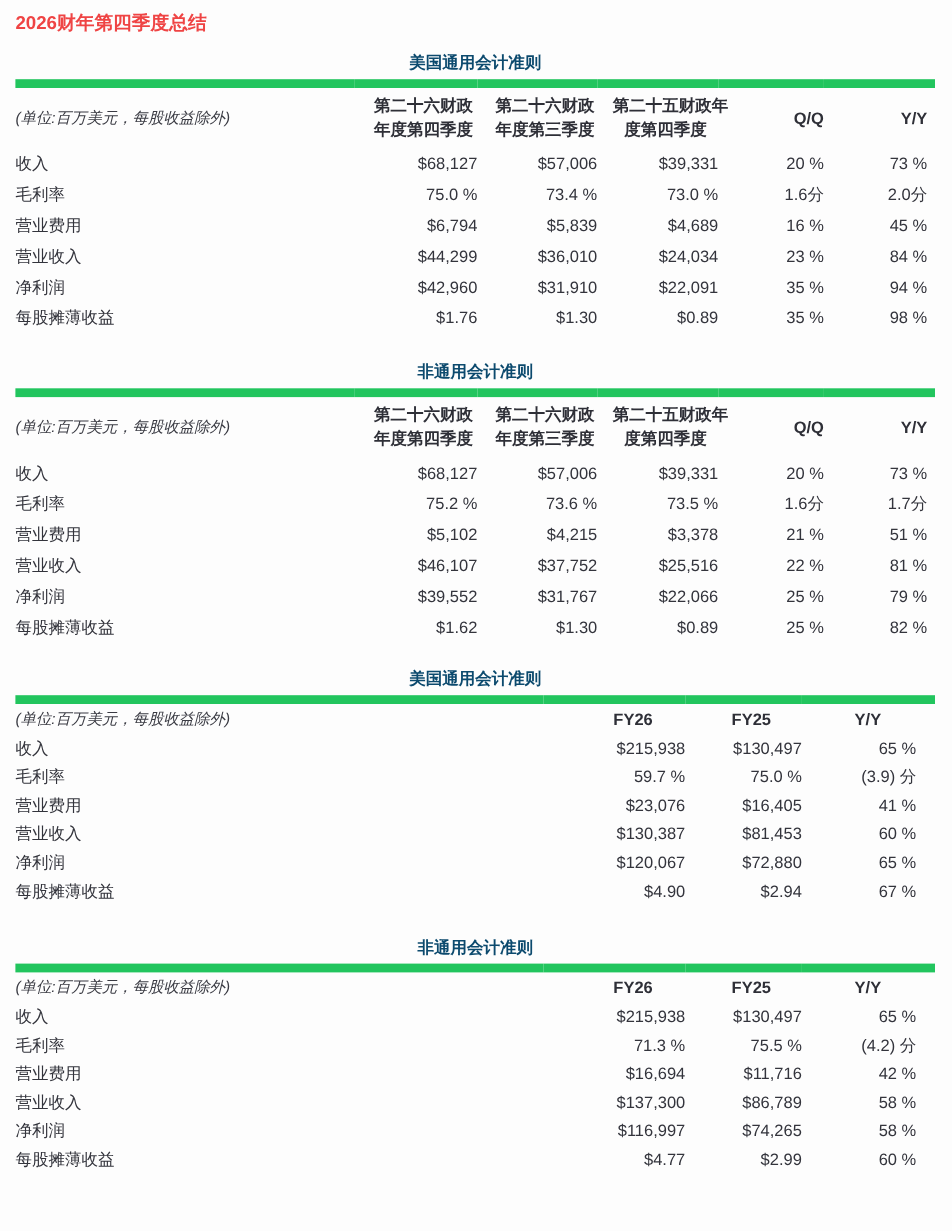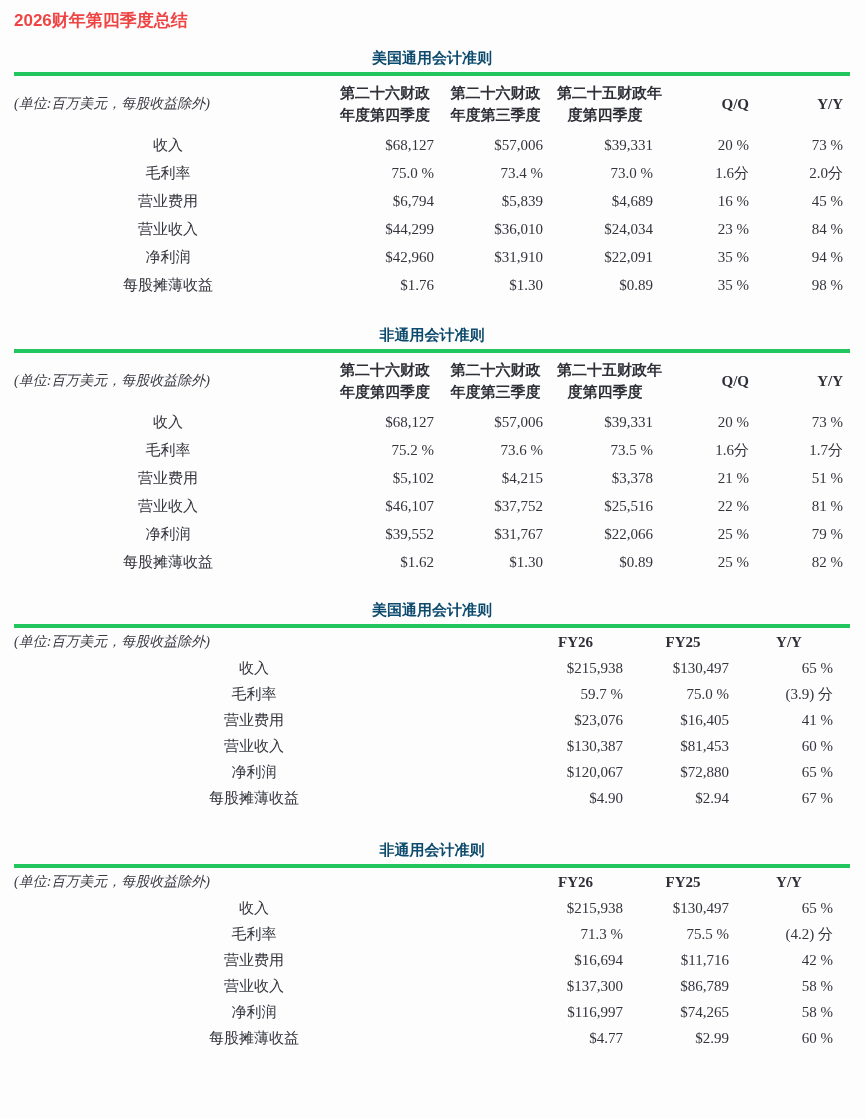--- a/index.html
+++ b/index.html
@@ -37,22 +37,21 @@
     line-height: 19px;
     font-weight: 700;
     margin: 0 0 5px 0;
     color: #0c4a6e;
   }
 
   table {
     width: 836px;
     border-collapse: collapse;
     table-layout: fixed;
-    border-top: 4px solid #22c55e;
-    font-family: Liberation Serif, serif;
+    border-top: 8px solid #22c55e;
   }
   th, td { padding: 0; margin: 0; }
 
   thead th {
     font-size: 15px;
     font-weight: 700;
     vertical-align: middle;
     color: #2e2f37;
   }
   .q-table thead th  { padding-top: 6px; padding-bottom: 5px; }
@@ -72,21 +71,21 @@
   .num-h { text-align: right; }
 
   tbody td {
     font-size: 15px;
     text-align: right;
     vertical-align: middle;
     white-space: nowrap;
   }
   .q-table tbody td  { height: 28px; }
   .fy-table tbody td { height: 26px; }
-  .row-label { text-align: center; }
+  .row-label { text-align: left; }
 
   .q-table  .last { padding-right: 7px; }
   .fy-table .last { padding-right: 17px; }
 
   .fy-table th.fy-c1 { text-align: center; padding-left: 34px; }
   .fy-table th.fy-c2 { text-align: center; padding-left: 14px; }
   .fy-table th.fy-c3 { text-align: center; padding-left: 16px; }
 </style>
 </head>
 <body>

